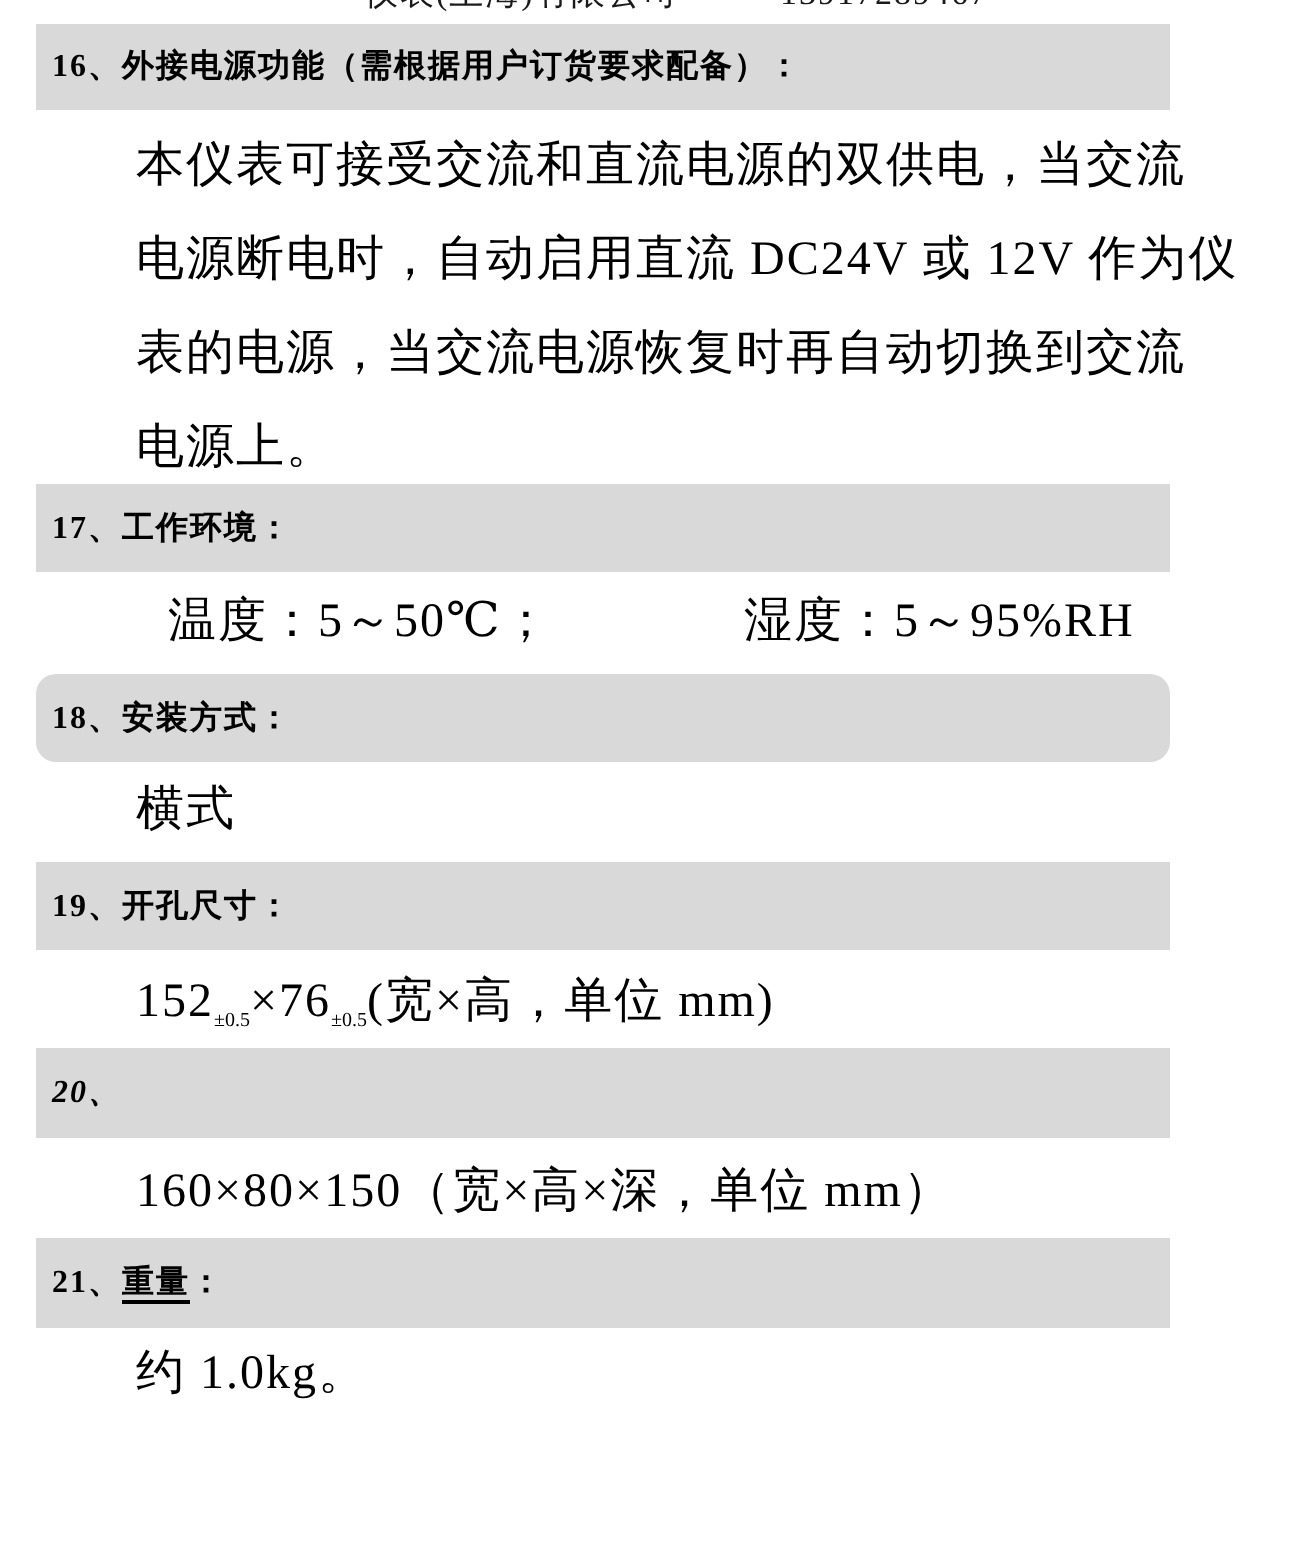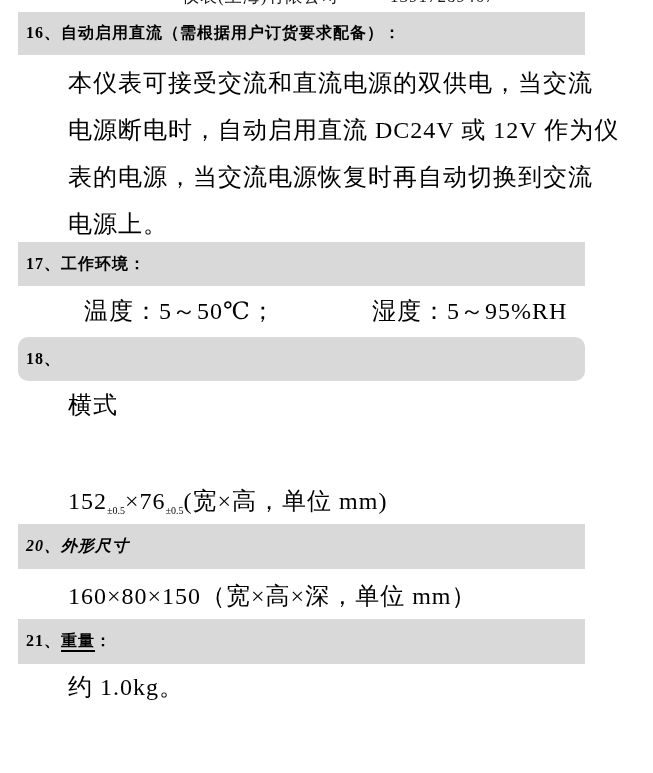--- a/index.html
+++ b/index.html
@@ -38,47 +38,51 @@
 </head>
 <body>
 
 <div class="page">
 
   <span class="clipped-header" style="left:182px">仪表(上海)有限公司</span>
   <span class="clipped-header" style="left:390px">13917289467</span>
 
   <div class="bar" style="top: 12px; height: 43px; background: rgb(217, 217, 217);">
     <span class="num">16、</span>
-      <span>自动启用直流（需根据用户订货要求配备）：</span>
+      <span>外接电源功能（需根据用户订货要求配备）：</span>
   </div>
   <div class="line" style="top:68px">本仪表可接受交流和直流电源的双供电，当交流</div>
   <div class="line" style="top:115px">电源断电时，自动启用直流 DC24V 或 12V 作为仪</div>
   <div class="line" style="top:209px">电源上。</div>
   <div class="line" style="top:162px">表的电源，当交流电源恢复时再自动切换到交流</div>
 
   <div class="bar" style="top: 242px; height: 44px; background: rgb(217, 217, 217);">
     <span class="num">17、</span>
       <span>工作环境：</span>
   </div>
   <div class="line" style="top:296px;left:84px">
     <span class="col-left">温度：5～50℃；</span><span>湿度：5～95%RH</span>
   </div>
 
   <div class="bar" style="top: 337px; height: 44px; background: rgb(217, 217, 217); border-radius: 10px;">
     <span class="num">18、</span>
+      <span>安装方式：</span>
   </div>
   <div class="line" style="top:390px">横式</div>
 
+  <div class="bar" style="top: 431px; height: 44px; background: rgb(217, 217, 217);">
+    <span class="num">19、</span>
+      <span>开孔尺寸：</span>
+  </div>
   <div class="line" style="top:486px">
     <span>152</span><span class="sub">±0.5</span><span>×76</span><span class="sub">±0.5</span><span>(宽×高，单位 mm)</span>
   </div>
 
   <div class="bar" style="top: 524px; height: 45px; background: rgb(217, 217, 217); font-style: italic;">
     <span class="num">20、</span>
-      <span>外形尺寸</span>
   </div>
   <div class="line" style="top:581px">160×80×150（宽×高×深，单位 mm）</div>
 
   <div class="bar" style="top: 619px; height: 45px; background: rgb(217, 217, 217);">
     <span class="num">21、</span>
       <span class="u">重量</span>
       <span>：</span>
   </div>
   <div class="line" style="top:672px">约 1.0kg。</div>
 

